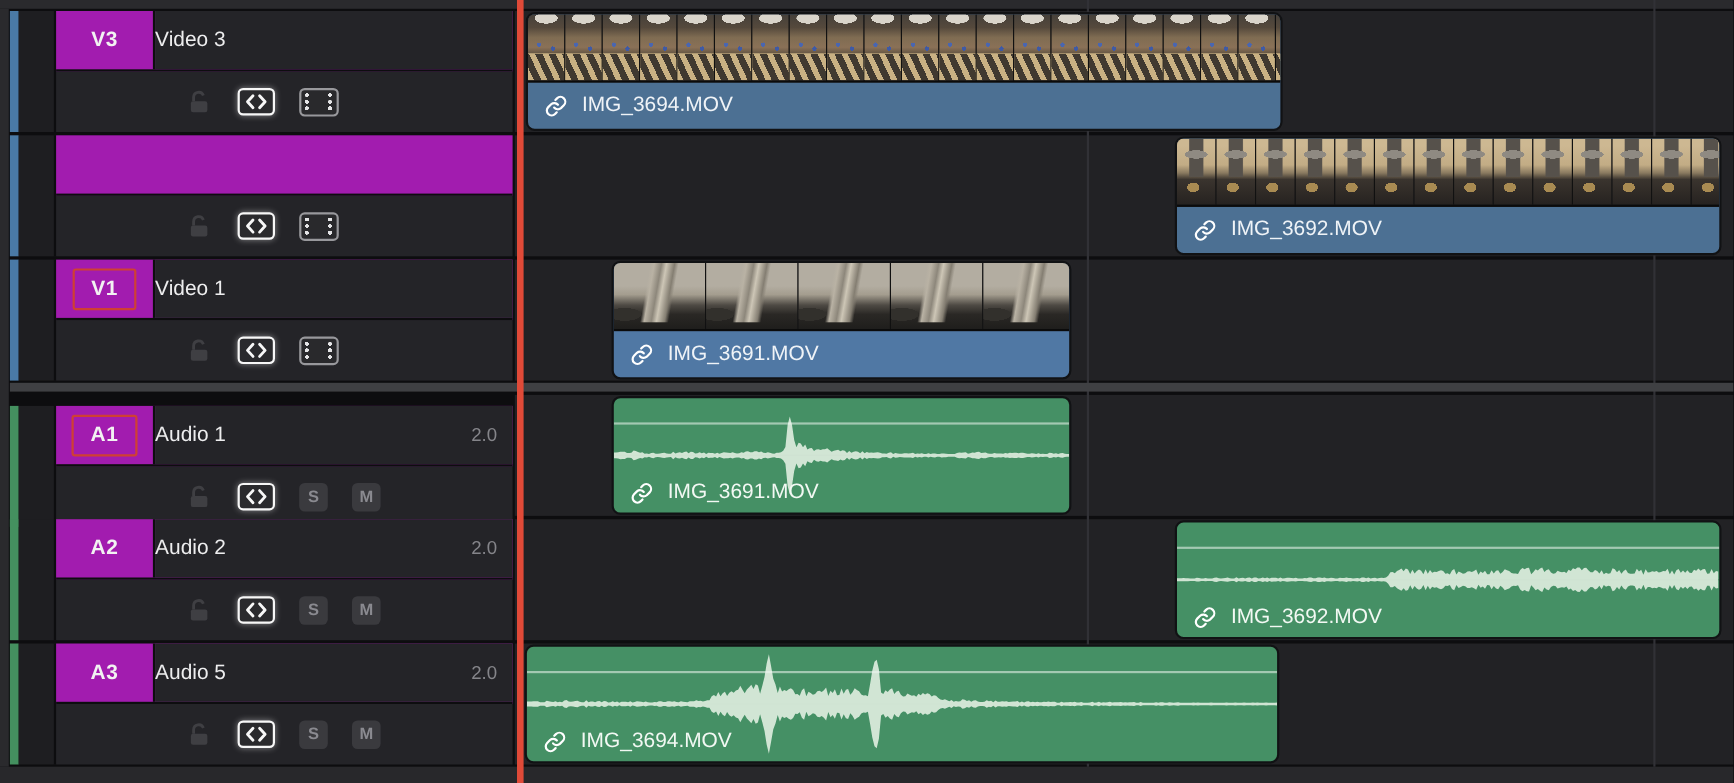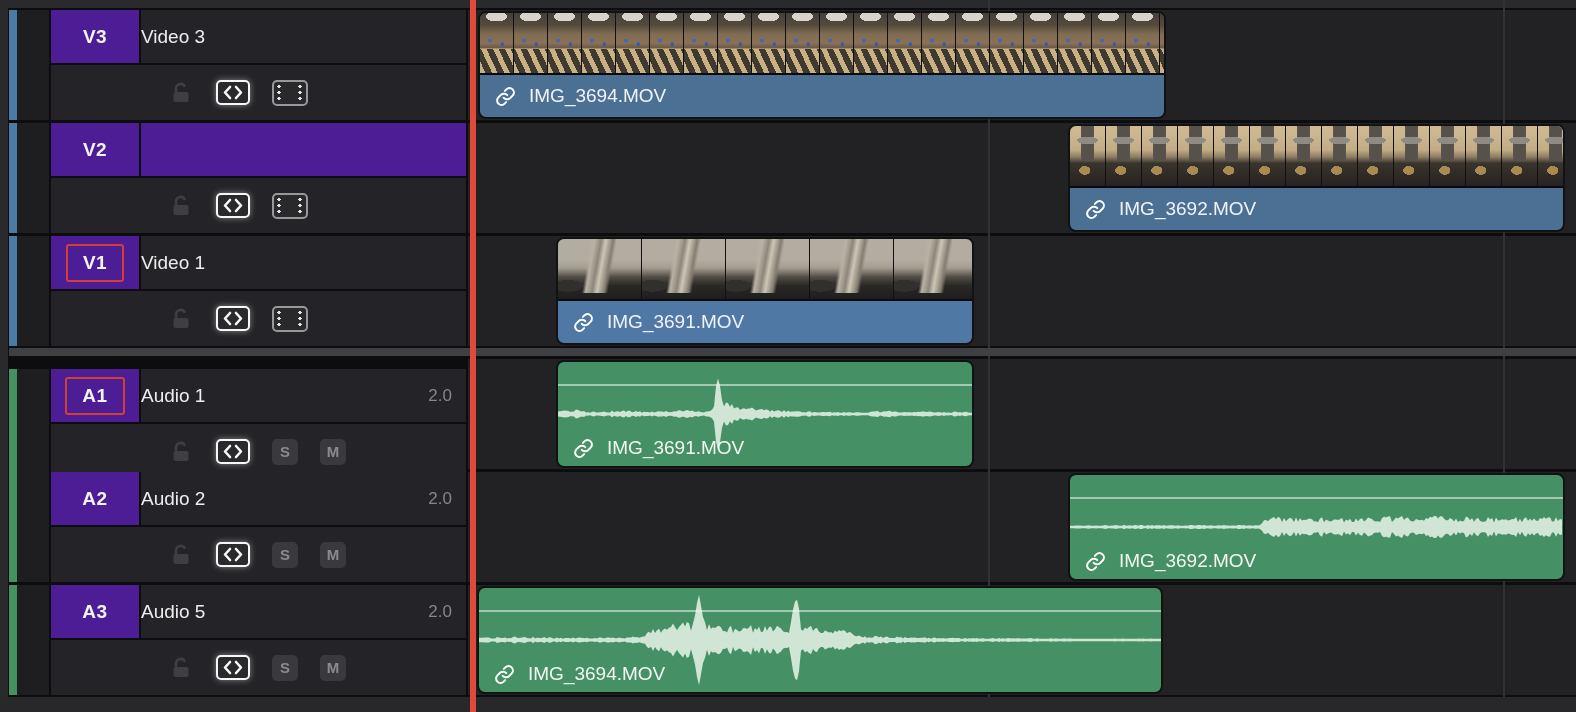--- a/index.html
+++ b/index.html
@@ -14,21 +14,21 @@
   .lane{left:468px;width:1108px;height:110px;background:#222225;}
   .gridline{width:2px;top:0;height:697px;background:#313136;z-index:1;}
   .divider{left:9px;top:348px;width:1567px;height:8px;background:#3f4043;z-index:2;}
   
   .track{left:9px;width:457px;height:110px;display:flex;z-index:1;}
   .colorbar{width:8px;height:110px;}
   .colorbar.video{background:#4a7aa6;}
   .colorbar.audio{background:#44905f;}
   .narrow{width:32px;background:#1e1e21;border-right:2px solid #0d0d0f;}
   .main{flex:1;display:flex;flex-direction:column;}
-  .row-name{height:53px;display:flex;border-bottom:2px solid #0d0d0f;background:#4c1d95;}
+  .row-name{height:53px;display:flex;border-bottom:2px solid #0d0d0f;background:#a21caf;}
   .label-cell{width:88px;border-right:2px solid #0d0d0f;display:flex;align-items:center;justify-content:center;cursor:pointer;}
   .destbox{display:flex;align-items:center;justify-content:center;padding:6px 15px;border:2px solid transparent;border-radius:3px;}
   .destbox.active{border-color:#cf4033;}
   .tlabel{font-weight:bold;font-size:19px;color:#f2f2f2;letter-spacing:.5px;}
   .name-cell{flex:1;display:flex;align-items:center;padding-left:0;position:relative;background:#242428;}
   .tname{font-size:19px;color:#ededee;}
   .fmt{position:absolute;right:14px;font-size:17px;color:#85858a;}
   .row-controls{flex:1;background:#242428;display:flex;align-items:center;padding-left:117px;gap:22px;}
   .lockic{width:26px;height:25px;display:flex;align-items:center;}
   .autosel{box-sizing:border-box;width:34px;height:25px;border:2.5px solid #f7f7f7;border-radius:5px;
@@ -133,25 +133,20 @@
       <span class="film"></span>
     </div>
   </div>
 </div>
 
 <div class="abs track" style="top:123px">
   <div class="colorbar video"></div>
   <div class="narrow"></div>
   <div class="main">
     <div class="row-name">
-      <div class="label-cell">
-        <span class="destbox">
-            <span class="tlabel">V2</span>
-          </span>
-      </div>
     </div>
     <div class="row-controls">
       <span class="lockic">
         <svg width="26" height="25" viewBox="0 0 26 25">
             <path d="M8 12 V8.5 a4.6 4.6 0 0 1 8.9-1.6" fill="none" stroke="#3f3f43" stroke-width="2.6"></path>
             <rect x="5.5" y="12" width="15" height="10" rx="2" fill="#3f3f43"></rect>
           </svg>
       </span>
       <span class="autosel">
         <svg width="22" height="15" viewBox="0 0 22 15" fill="none" stroke="#f7f7f7" stroke-width="2.6" stroke-linecap="round" stroke-linejoin="round">

